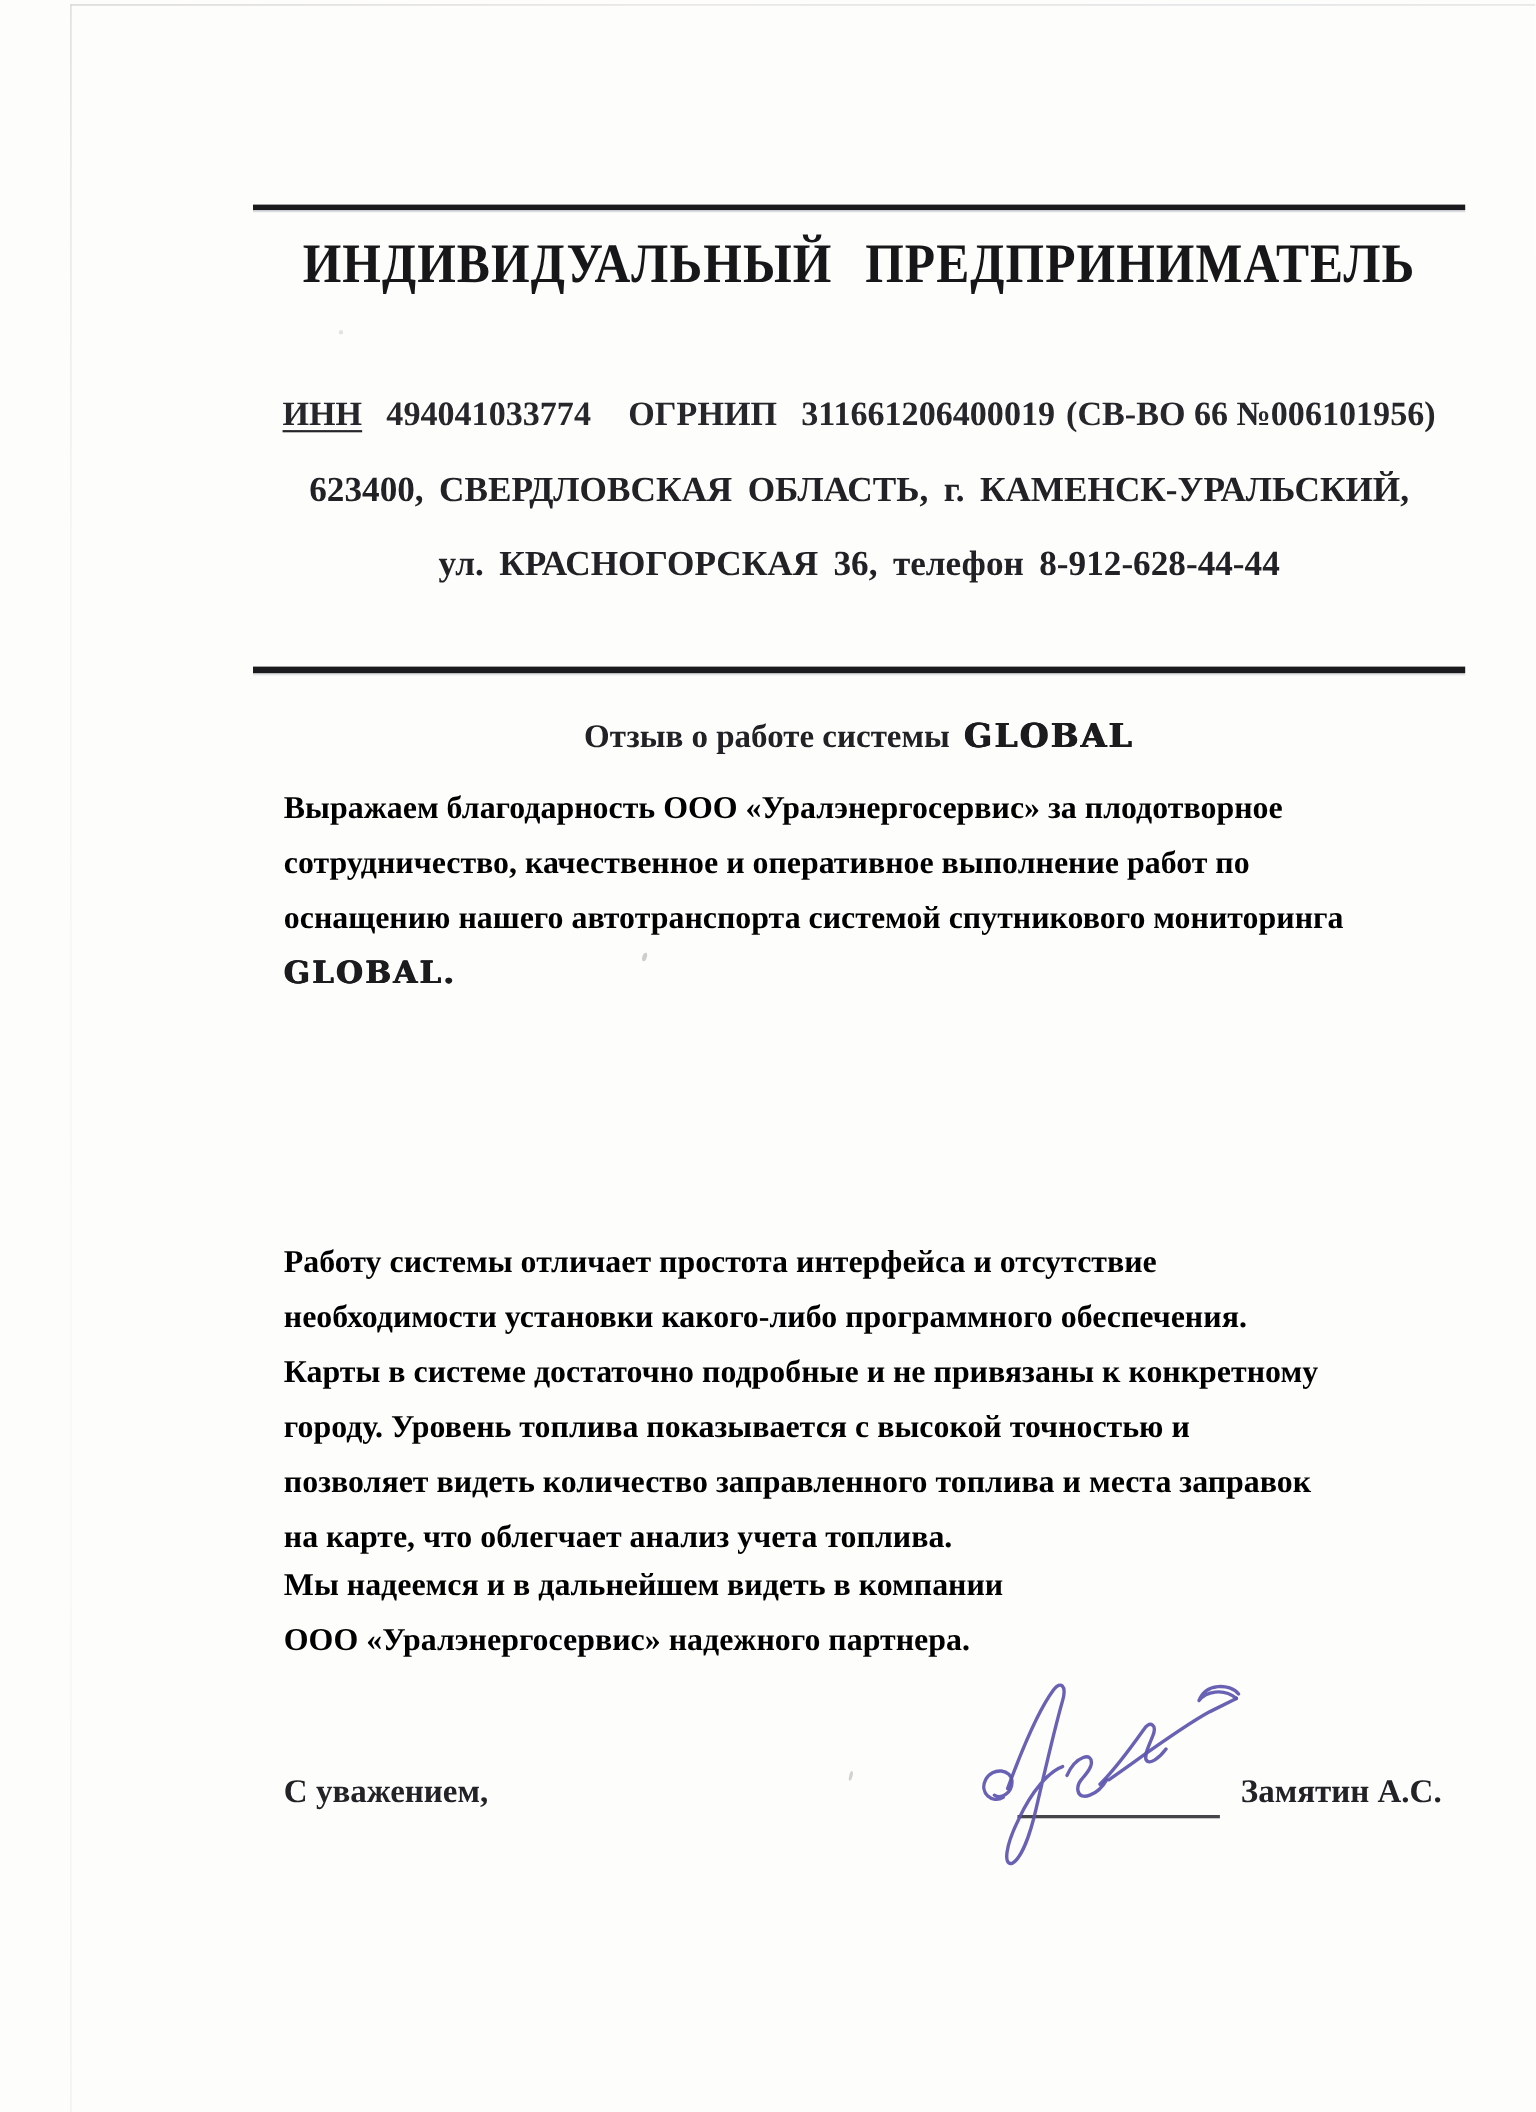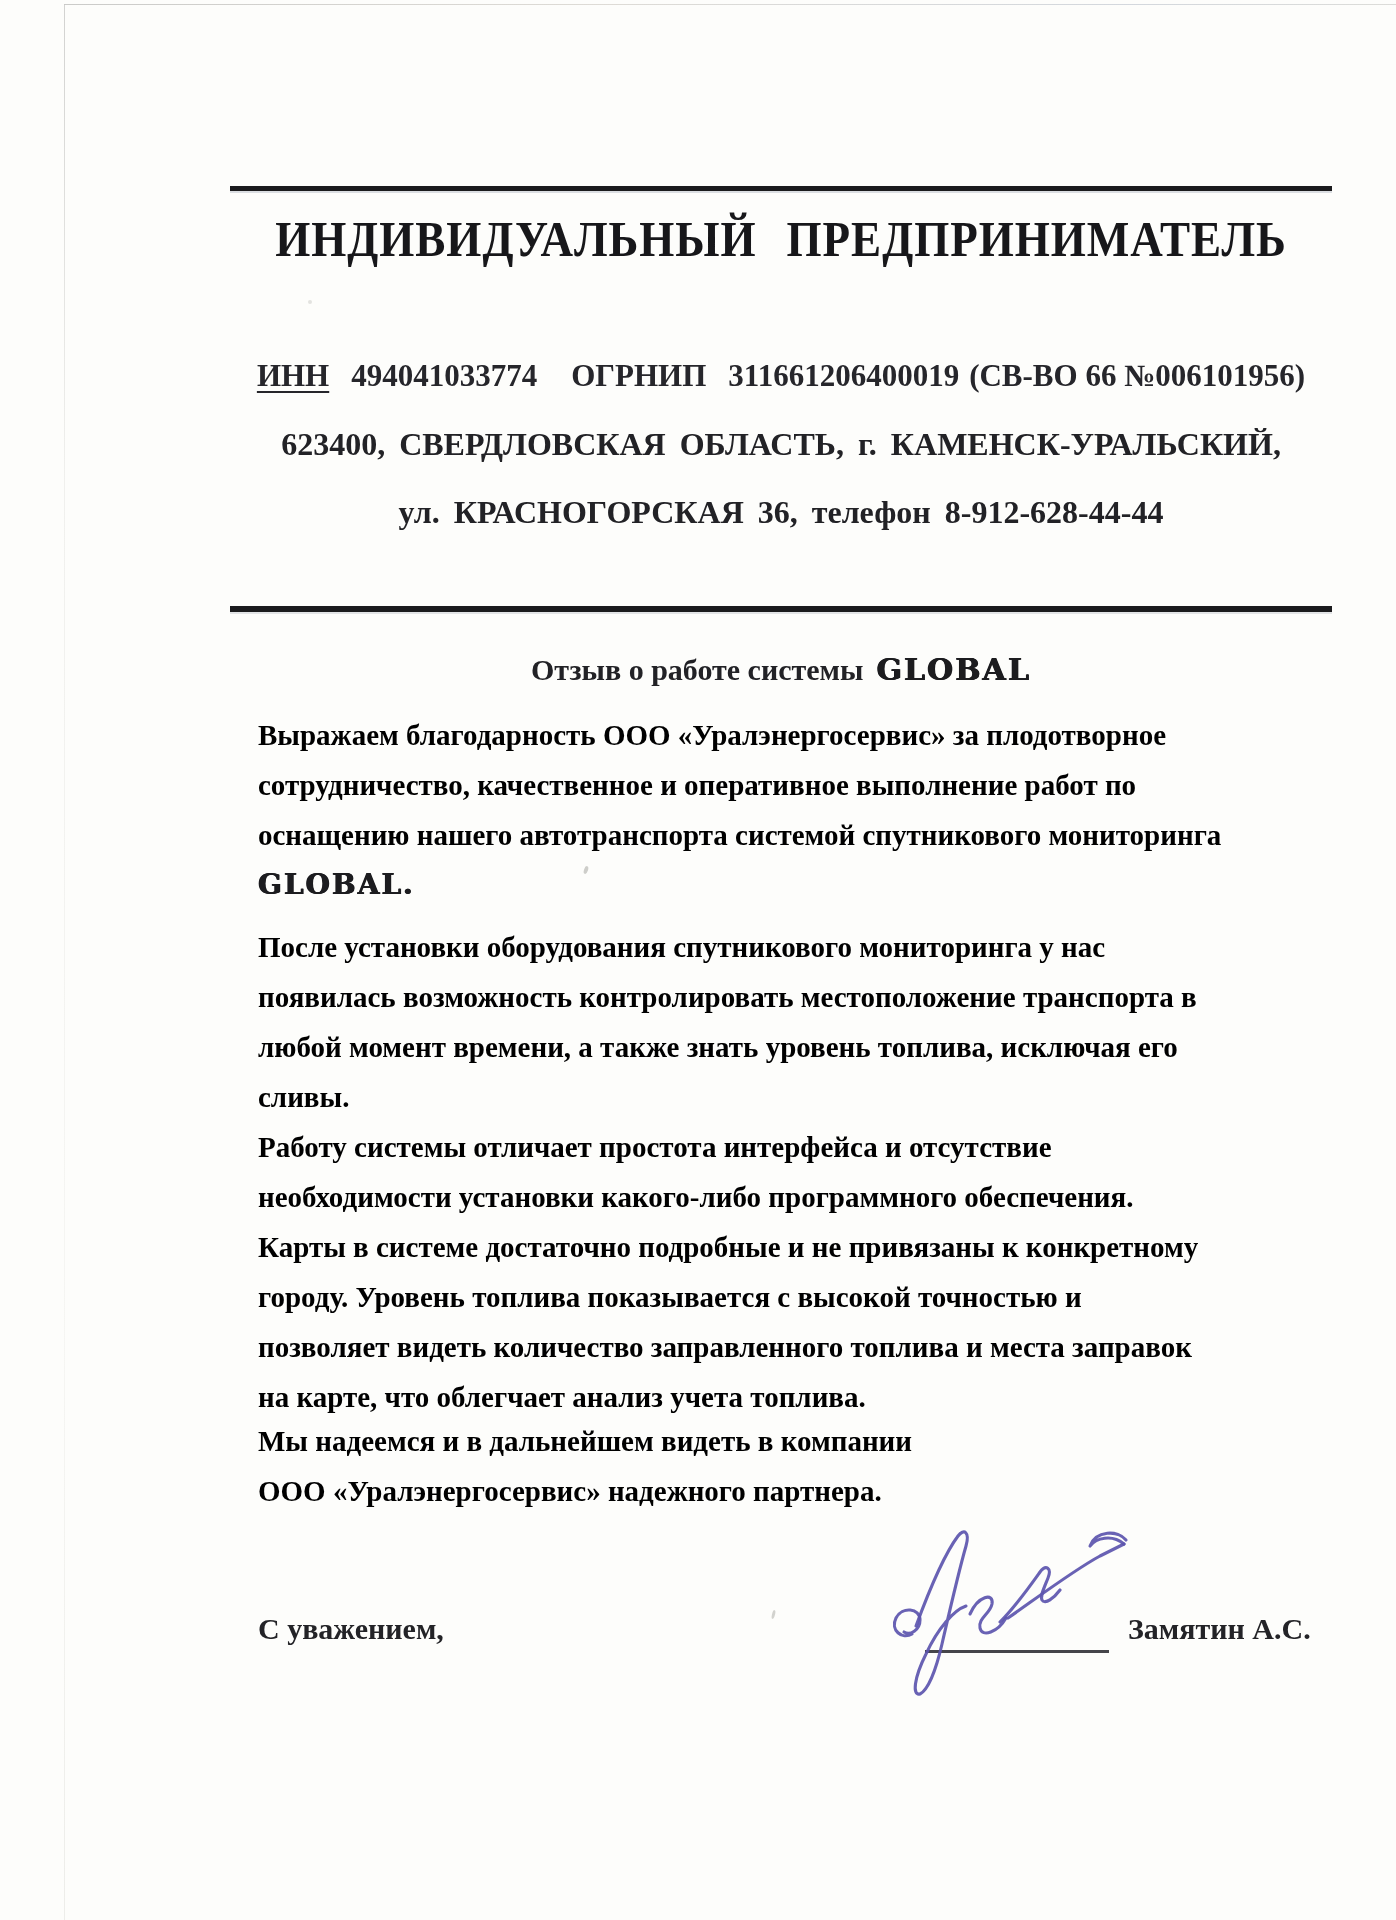--- a/index.html
+++ b/index.html
@@ -104,24 +104,20 @@
 
   <div class="doc-title">
     <span>Отзыв о работе системы</span><span class="brand">GLOBAL</span>
   </div>
 
   <div class="para" id="para1">Выражаем благодарность ООО «Уралэнергосервис» за плодотворное
 сотрудничество, качественное и оперативное выполнение работ по
 оснащению нашего автотранспорта системой спутникового мониторинга</div>
   <div class="brand" id="para1-brand">GLOBAL.</div>
 
-  <div class="para" id="para2">После установки оборудования спутникового мониторинга у нас
-появилась возможность контролировать местоположение транспорта в
-любой момент времени, а также знать уровень топлива, исключая его
-сливы.</div>
 
   <div class="para" id="para3">Работу системы отличает простота интерфейса и отсутствие
 необходимости установки какого-либо программного обеспечения.
 Карты в системе достаточно подробные и не привязаны к конкретному
 городу. Уровень топлива показывается с высокой точностью и
 позволяет видеть количество заправленного топлива и места заправок
 на карте, что облегчает анализ учета топлива.</div>
 
   <div class="para" id="para4">Мы надеемся и в дальнейшем видеть в компании
 ООО «Уралэнергосервис» надежного партнера.</div>

